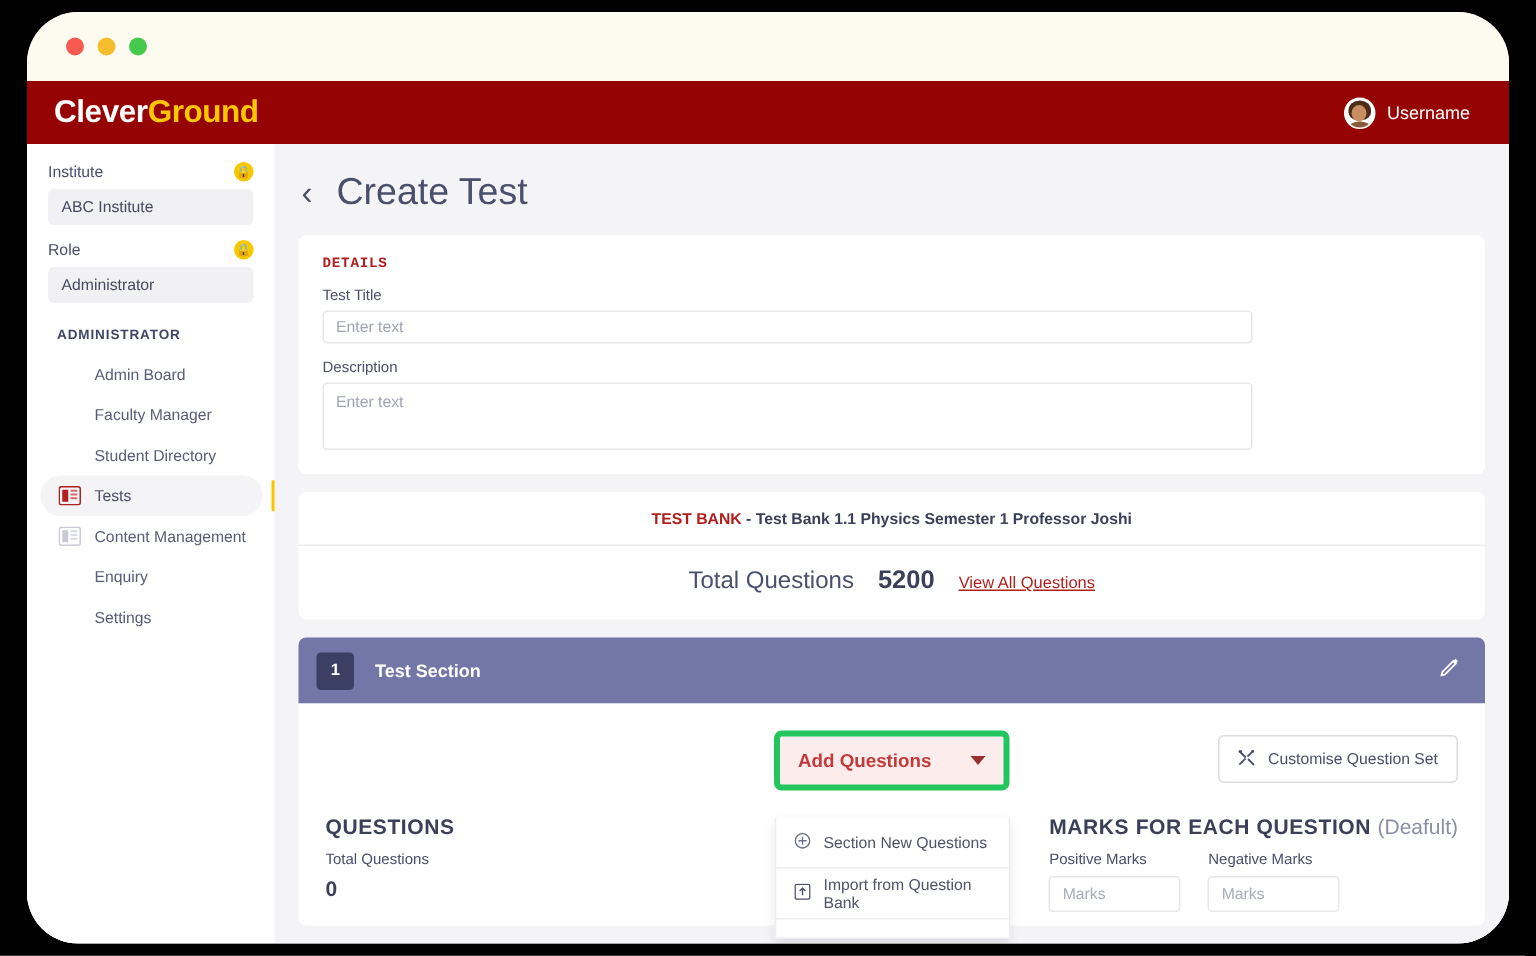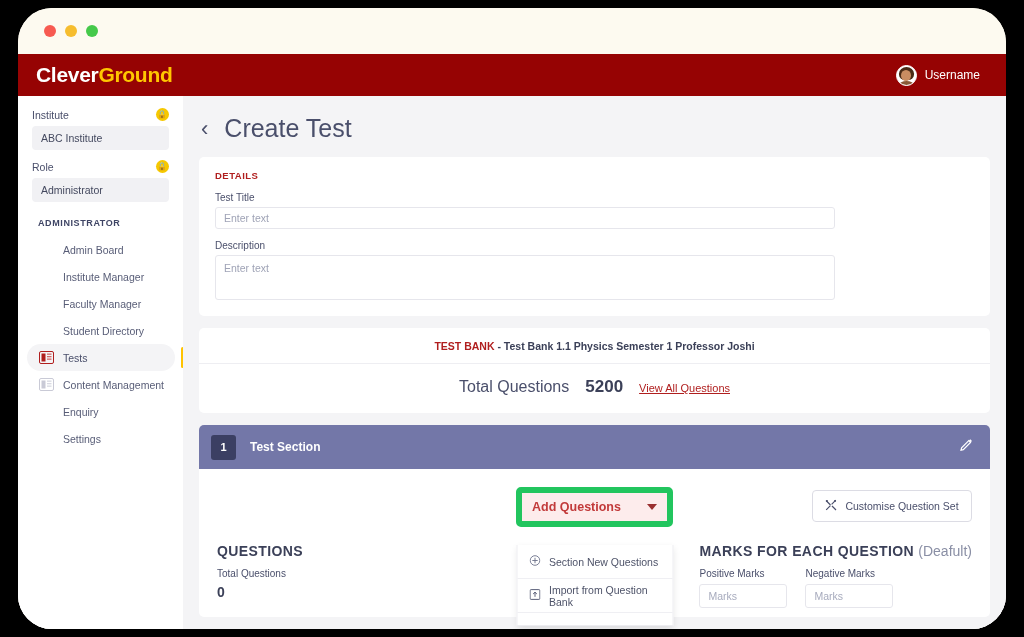--- a/index.html
+++ b/index.html
@@ -167,21 +167,21 @@
   .card {
     background: #ffffff;
     border-radius: 5px;
     margin-bottom: 12px;
   }
 
   
   #details-card { padding: 13px 16px 16px 16px; }
   .card-heading {
     font-size: 9.5px; font-weight: bold; letter-spacing: 0.5px;
-    color: #b01e1e; margin-bottom: 11px;
+    color: #b01e1e; margin-bottom: 11px; font-family: Liberation Mono, monospace;
   }
   .field-label { font-size: 10px; color: #4a4f6b; margin-bottom: 4px; }
   .txt-input {
     width: 620px; height: 22px;
     border: 1px solid #e6e6ec; border-radius: 3px;
     background: #fff;
     font-size: 10.5px; color: #9fa3b6;
     padding: 0 8px;
     display: flex; align-items: center;
     margin-bottom: 11px;
@@ -242,21 +242,21 @@
     height: 148px;
     position: relative;
   }
   #action-row {
     display: flex; align-items: center; justify-content: center;
     position: relative; height: 40px;
   }
   #add-questions-btn {
     width: 157px; height: 40px;
     background: #fdecec;
-    border: 6px solid #22c55e;
+    border: 4px solid #22c55e;
     border-radius: 5px;
     display: flex; align-items: center; justify-content: center;
     gap: 26px;
     color: #c23a3a; font-size: 12.5px; font-weight: bold;
     position: relative; z-index: 5;
   }
   #add-questions-btn .caret {
     width: 0; height: 0;
     border-left: 5px solid transparent;
     border-right: 5px solid transparent;
@@ -356,24 +356,20 @@
             <span class="lock-badge">🔒</span>
           </div>
           <div class="side-select">Administrator</div>
         </div>
 
         <div class="side-section-title">ADMINISTRATOR</div>
 
         <div class="nav-item">
           <span class="ico blank"></span>
           <span class="nav-label">Admin Board</span>
-        </div>
-        <div class="nav-item">
-          <span class="ico blank"></span>
-          <span class="nav-label">Institute Manager</span>
         </div>
         <div class="nav-item">
           <span class="ico blank"></span>
           <span class="nav-label">Faculty Manager</span>
         </div>
         <div class="nav-item">
           <span class="ico blank"></span>
           <span class="nav-label">Student Directory</span>
         </div>
         <div class="nav-item active">

